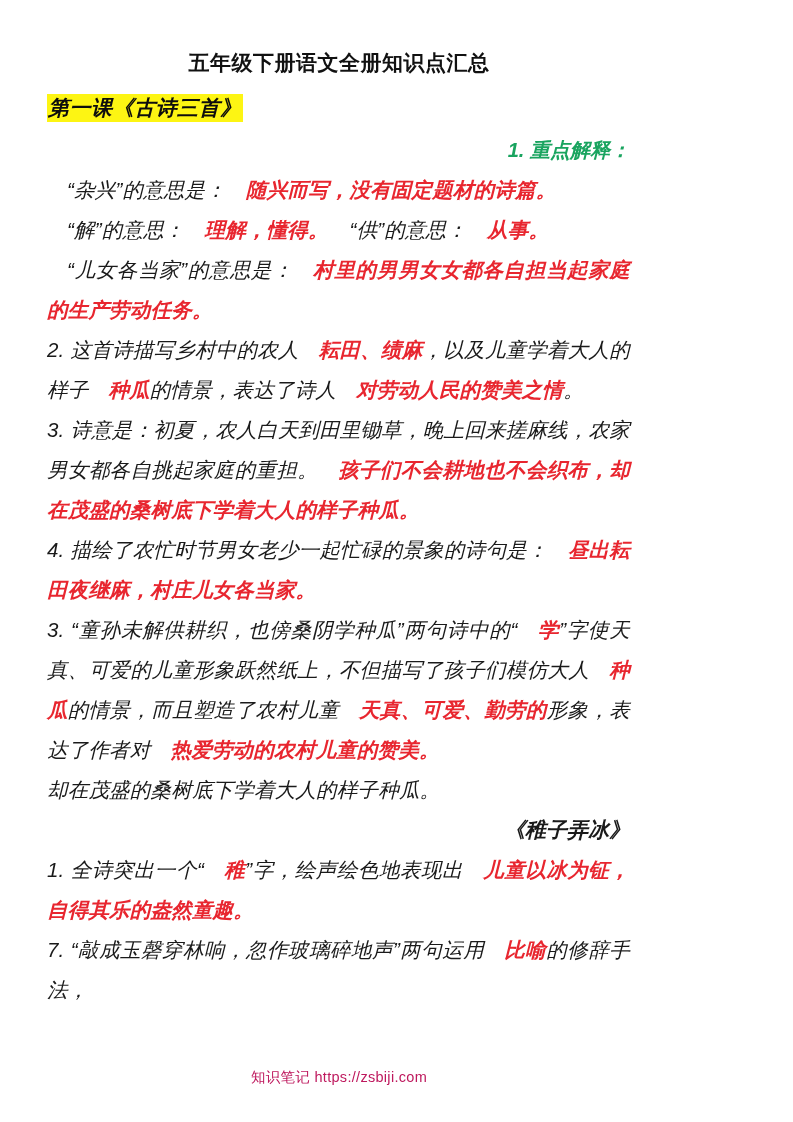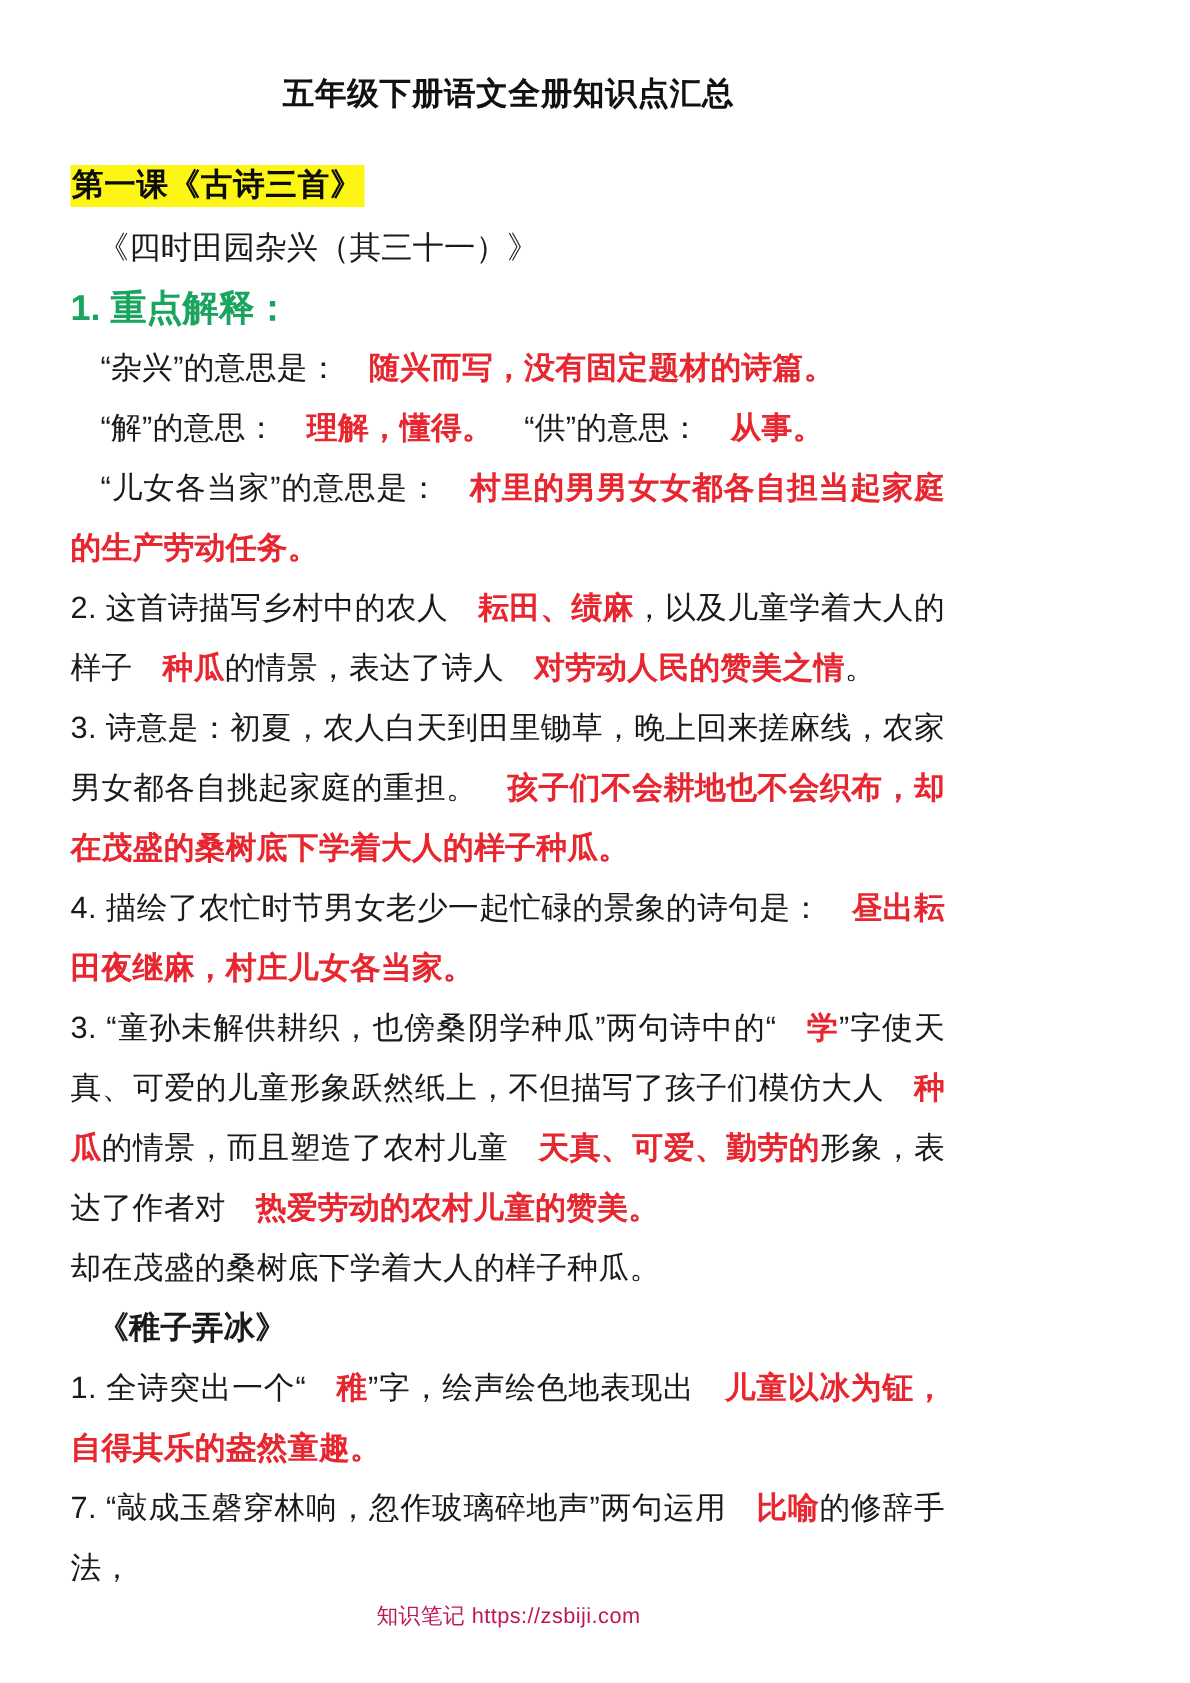--- a/index.html
+++ b/index.html
@@ -28,21 +28,22 @@
     font-size: 21px;
     font-weight: bold;
     color: #111111;
     letter-spacing: 0.5px;
     margin: 0;
     padding-top: 48px;
     line-height: 30px;
   }
   .content {
     padding: 0 48px 0 47px;
-    margin-top: 26px;
+    margin-top: 10px;
+    font-style: italic;
   }
   .line {
     font-size: 20.5px;
     line-height: 40px;
     color: #1a1a1a;
     letter-spacing: 0.2px;
     white-space: pre-wrap;
     word-break: break-all;
     text-align: justify;
     text-justify: inter-character;
@@ -65,26 +66,28 @@
     letter-spacing: 0.5px;
   }
   .poem-title {
     font-size: 21px;
     line-height: 40px;
     color: #1a1a1a;
     text-indent: 18px;
   }
   .poem-title.bold {
     font-weight: bold;
+    text-align: right;
   }
   .sec-green {
     color: #19a45f;
     font-weight: bold;
-    font-size: 24px;
+    font-size: 20px;
     line-height: 40px;
+    text-align: right;
   }
   .r {
     color: #e8262f;
     font-weight: bold;
     padding-left: 20px;
   }
   .k {
     color: #1a1a1a;
   }
   .watermark {
@@ -105,21 +108,20 @@
 <div class="page">
 
   <div class="doc-title">五年级下册语文全册知识点汇总</div>
 
   <div class="content">
 
     <div class="heading-hl">
       <span class="hl-text">第一课《古诗三首》</span>
     </div>
 
-    <div class="poem-title">《四时田园杂兴（其三十一）》</div>
 
     <div class="sec-green">1. 重点解释：</div>
 
     <div id="poem1-lines">
         <div class="line indent"><span class="k">“杂兴”的意思是：</span><span class="r">随兴而写，没有固定题材的诗篇。</span></div>
         <div class="line indent"><span class="k">“解”的意思：</span><span class="r">理解，懂得。</span><span class="k">　“供”的意思：</span><span class="r">从事。</span></div>
         <div class="line indent"><span class="k">“儿女各当家”的意思是：</span><span class="r">村里的男男女女都各自担当起家庭的生产劳动任务。</span></div>
         <div class="line"><span class="k">2. 这首诗描写乡村中的农人</span><span class="r">耘田、绩麻</span><span class="k">，以及儿童学着大人的样子</span><span class="r">种瓜</span><span class="k">的情景，表达了诗人</span><span class="r">对劳动人民的赞美之情</span><span class="k">。</span></div>
         <div class="line"><span class="k">3. 诗意是：初夏，农人白天到田里锄草，晚上回来搓麻线，农家男女都各自挑起家庭的重担。</span><span class="r">孩子们不会耕地也不会织布，却在茂盛的桑树底下学着大人的样子种瓜。</span></div>
         <div class="line"><span class="k">4. 描绘了农忙时节男女老少一起忙碌的景象的诗句是：</span><span class="r">昼出耘田夜继麻，村庄儿女各当家。</span></div>

